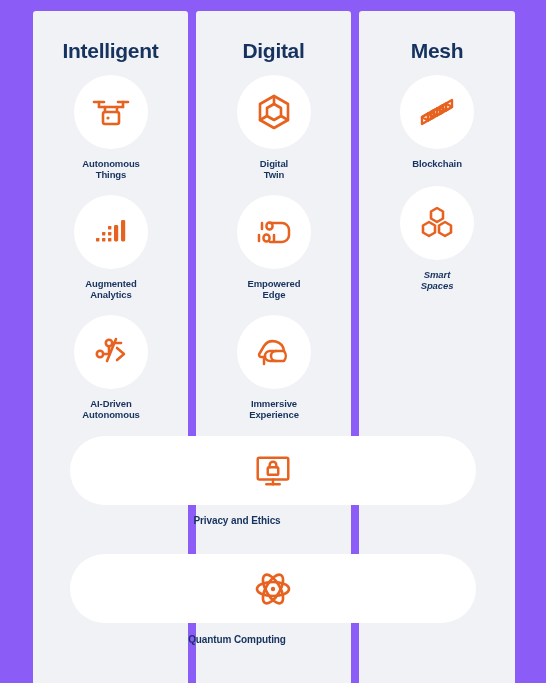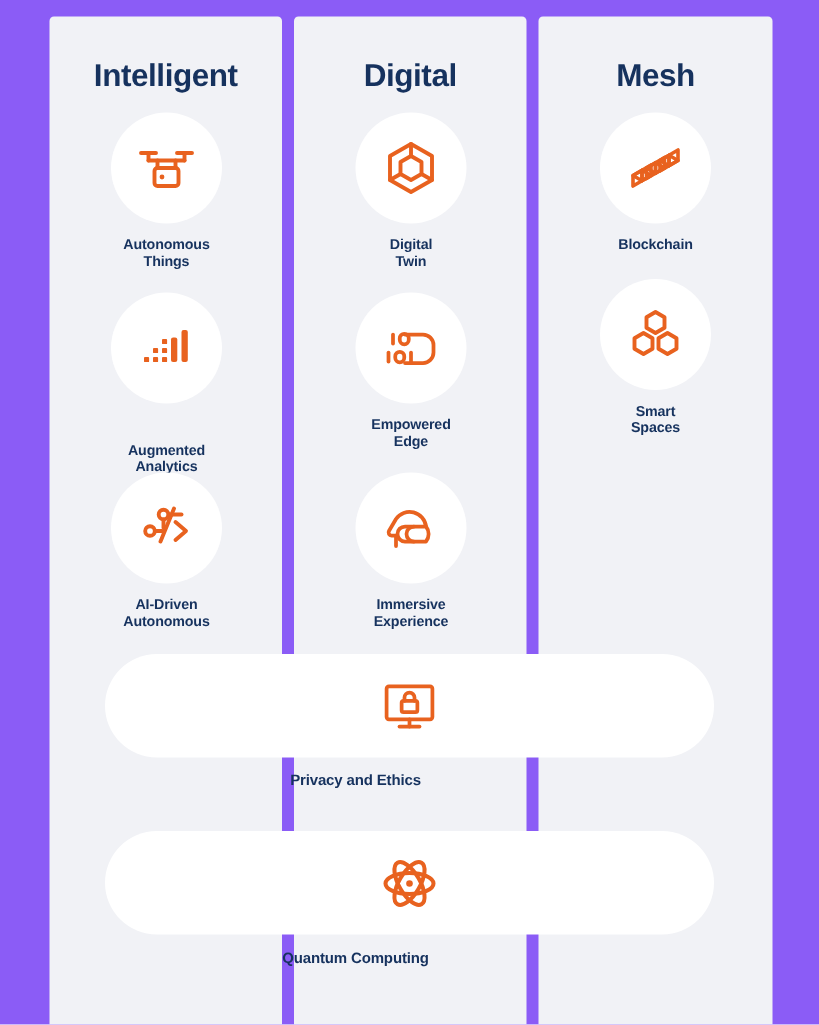--- a/index.html
+++ b/index.html
@@ -124,21 +124,21 @@
           <line x1="28" y1="17" x2="28" y2="22"></line>
           <rect x="14" y="22" width="16" height="12" rx="2"></rect>
           <circle cx="19" cy="28" r="1.6" fill="#e8621f" stroke="none"></circle>
         </svg>
       </span>
     </div>
     <div class="item-label">Autonomous
 Things</div>
   </div>
 
-  <div class="item" style="left:33px; top:195px;gap:17px;">
+  <div class="item" style="left:33px; top:195px;">
     <div class="circle">
       <span>
         <svg width="42" height="42" viewBox="0 0 42 42" fill="#e8621f">
           <rect x="6" y="27" width="3.4" height="3.4" rx="0.6"></rect>
           <rect x="12" y="27" width="3.4" height="3.4" rx="0.6"></rect>
           <rect x="12" y="21" width="3.4" height="3.4" rx="0.6"></rect>
           <rect x="18" y="27" width="3.4" height="3.4" rx="0.6"></rect>
           <rect x="18" y="21" width="3.4" height="3.4" rx="0.6"></rect>
           <rect x="18" y="15" width="3.4" height="3.4" rx="0.6"></rect>
           <rect x="24" y="14" width="4.2" height="16.4" rx="1.4"></rect>
@@ -229,21 +229,21 @@
             <polygon points="24,15 30,11.5 30,18.5 24,22"></polygon>
             <polygon points="24,15 30,11.5 36,15 30,18.5"></polygon>
             <polygon points="30,11.5 36,8 36,15 30,18.5"></polygon>
           </g>
         </svg>
       </span>
     </div>
     <div class="item-label">Blockchain</div>
   </div>
 
-  <div class="item c3" style="left:359px; top:186px;">
+  <div class="item c3" style="left:359px; top:186px;font-style:italic;">
     <div class="circle">
       <span>
         <svg width="44" height="44" viewBox="0 0 44 44" fill="none" stroke="#e8621f" stroke-width="2.6" stroke-linejoin="round">
           <polygon points="22,7 28,10.5 28,17.5 22,21 16,17.5 16,10.5"></polygon>
           <polygon points="14,21 20,24.5 20,31.5 14,35 8,31.5 8,24.5"></polygon>
           <polygon points="30,21 36,24.5 36,31.5 30,35 24,31.5 24,24.5"></polygon>
         </svg>
       </span>
     </div>
     <div class="item-label">Smart

